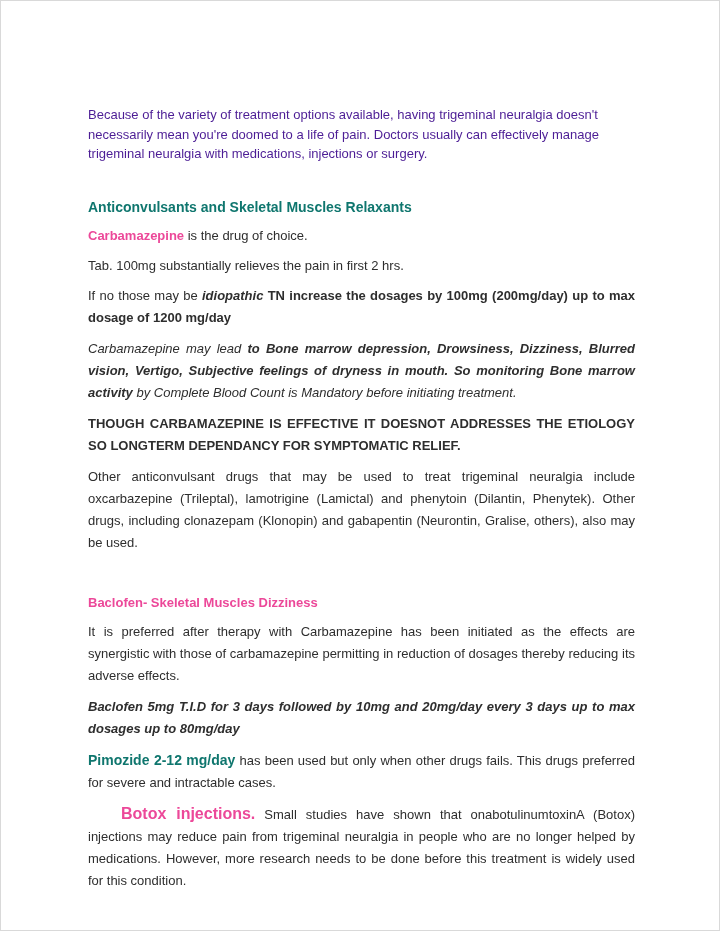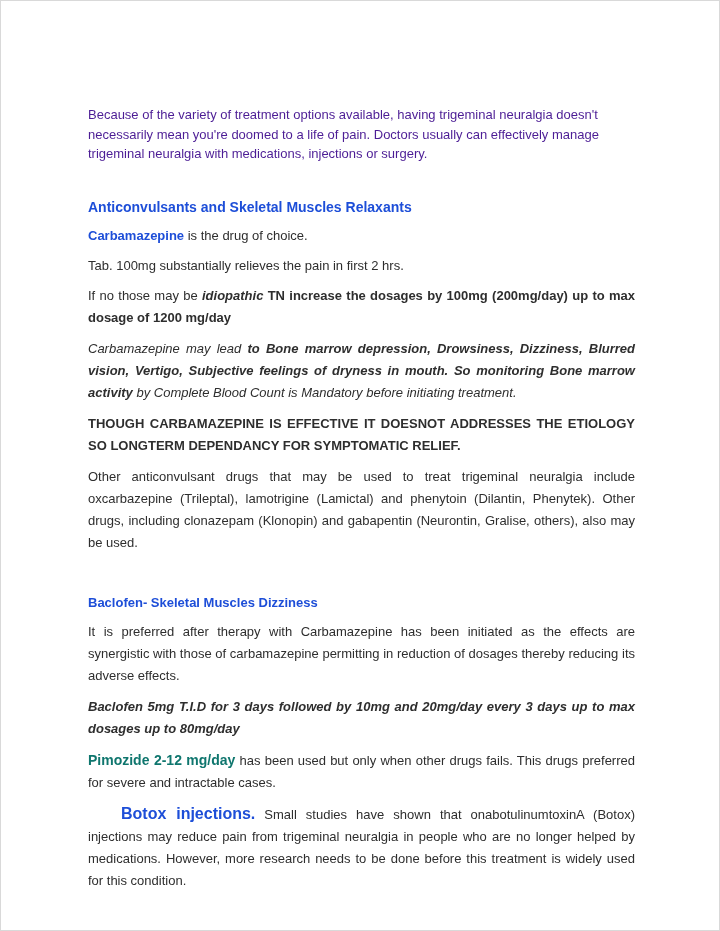--- a/index.html
+++ b/index.html
@@ -27,37 +27,37 @@
   .intro {
     margin-top: 16px;
     font-size: 13px;
     line-height: 19.5px;
     color: #4c1d95;
   }
   .section-heading {
     margin-top: 34px;
     font-size: 14px;
     font-weight: bold;
-    color: #1d4ed8;
+    color: #0f766e;
     line-height: 18px;
   }
   p.line {
     margin-top: 10px;
     font-size: 13px;
     line-height: 20px;
     color: #2e2e2e;
   }
   p.para {
     margin-top: 9px;
     font-size: 13px;
     line-height: 22px;
     color: #2e2e2e;
     text-align: justify;
   }
-  .red { color: #1d4ed8; }
+  .red { color: #ec4899; }
   .bold { font-weight: bold; }
   .bi { font-weight: bold; font-style: italic; }
   .it { font-style: italic; }
   .italic-para { font-style: italic; color: #3a3a3a; }
   .caps-para { font-weight: bold; color: #242424; }
   .gap-lg { margin-top: 34px; }
   .gap-xl { margin-top: 40px; }
   .pimozide-lead {
     font-size: 14px;
     font-weight: bold;

